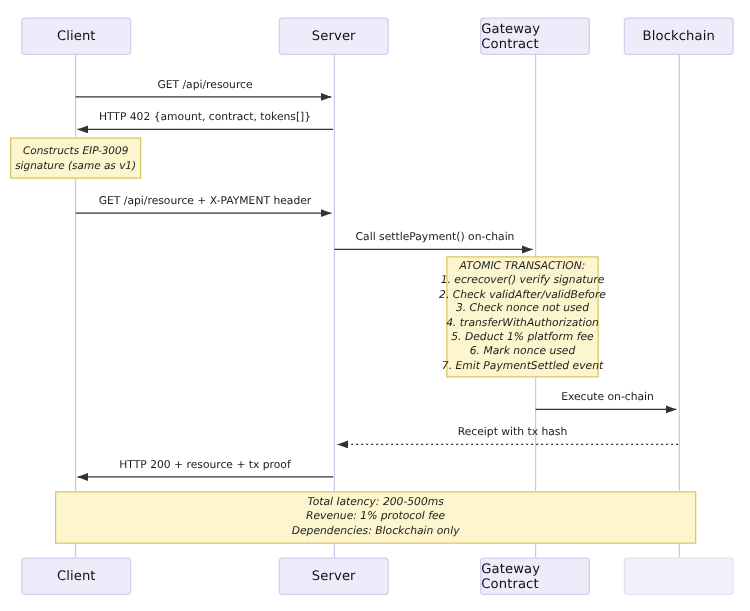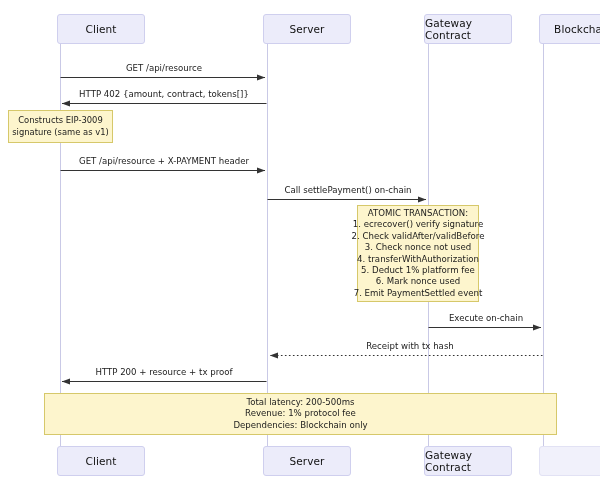--- a/index.html
+++ b/index.html
@@ -28,21 +28,20 @@
     box-sizing: border-box;
     background: #ececfa;
     border: 1px solid #cfcfee;
     border-radius: 3px;
     display: flex;
     align-items: center;
     justify-content: center;
     font-size: 10.5px;
     color: #111111;
     letter-spacing: 0.1px;
-    margin-left: 40px;
   }
   .participant.faded {
     background: #f1f1fb;
     border-color: #e2e2f4;
     color: transparent;
   }
   
   .lifeline {
     position: absolute;
     width: 1px;
@@ -58,21 +57,21 @@
     flex-direction: column;
     align-items: center;
     justify-content: center;
     font-size: 8.6px;
     line-height: 1.32;
     color: #1b1b1b;
     text-align: center;
     padding: 2px 4px;
   }
   .note.small { font-size: 8.4px; }
-  .note .nline { display: block; white-space: nowrap; }
+  .note .nline { display: block; white-space: nowrap; font-style: italic; }
   
   .msg-label {
     position: absolute;
     font-size: 8.6px;
     color: #1b1b1b;
     white-space: nowrap;
     text-align: center;
     transform: translateX(-50%);
   }
   

